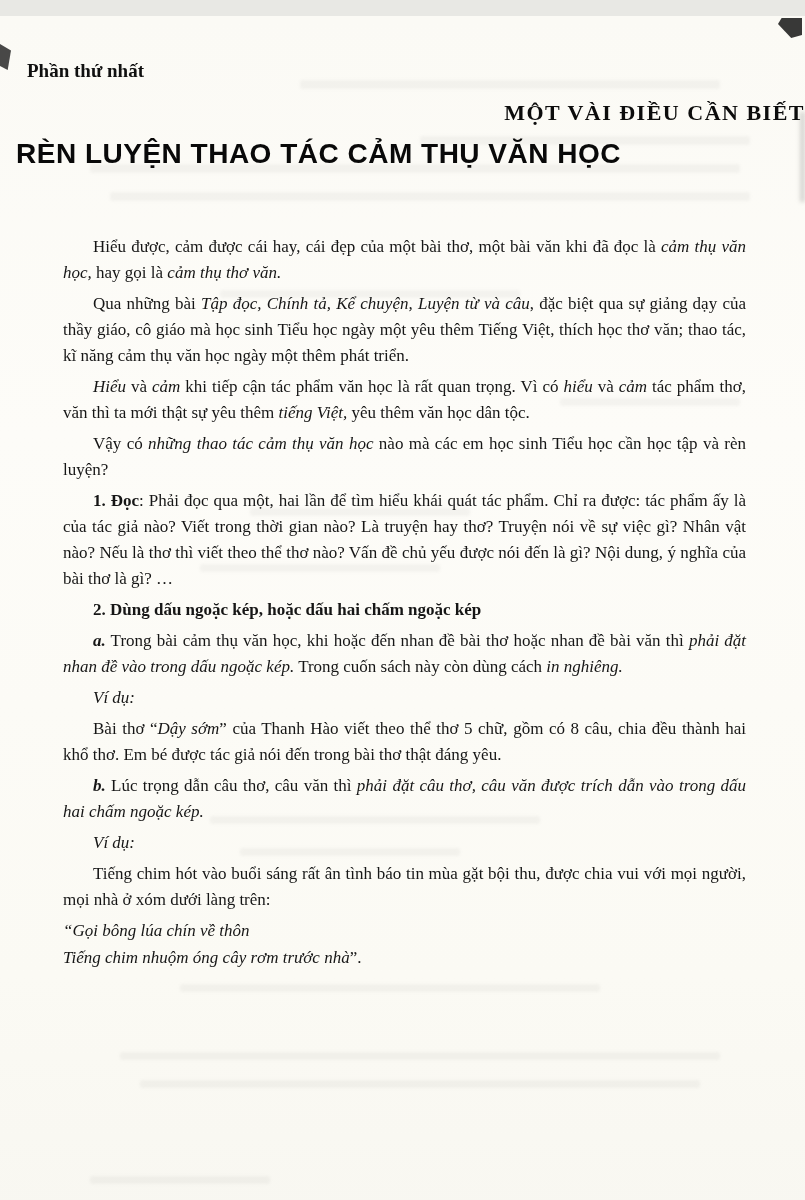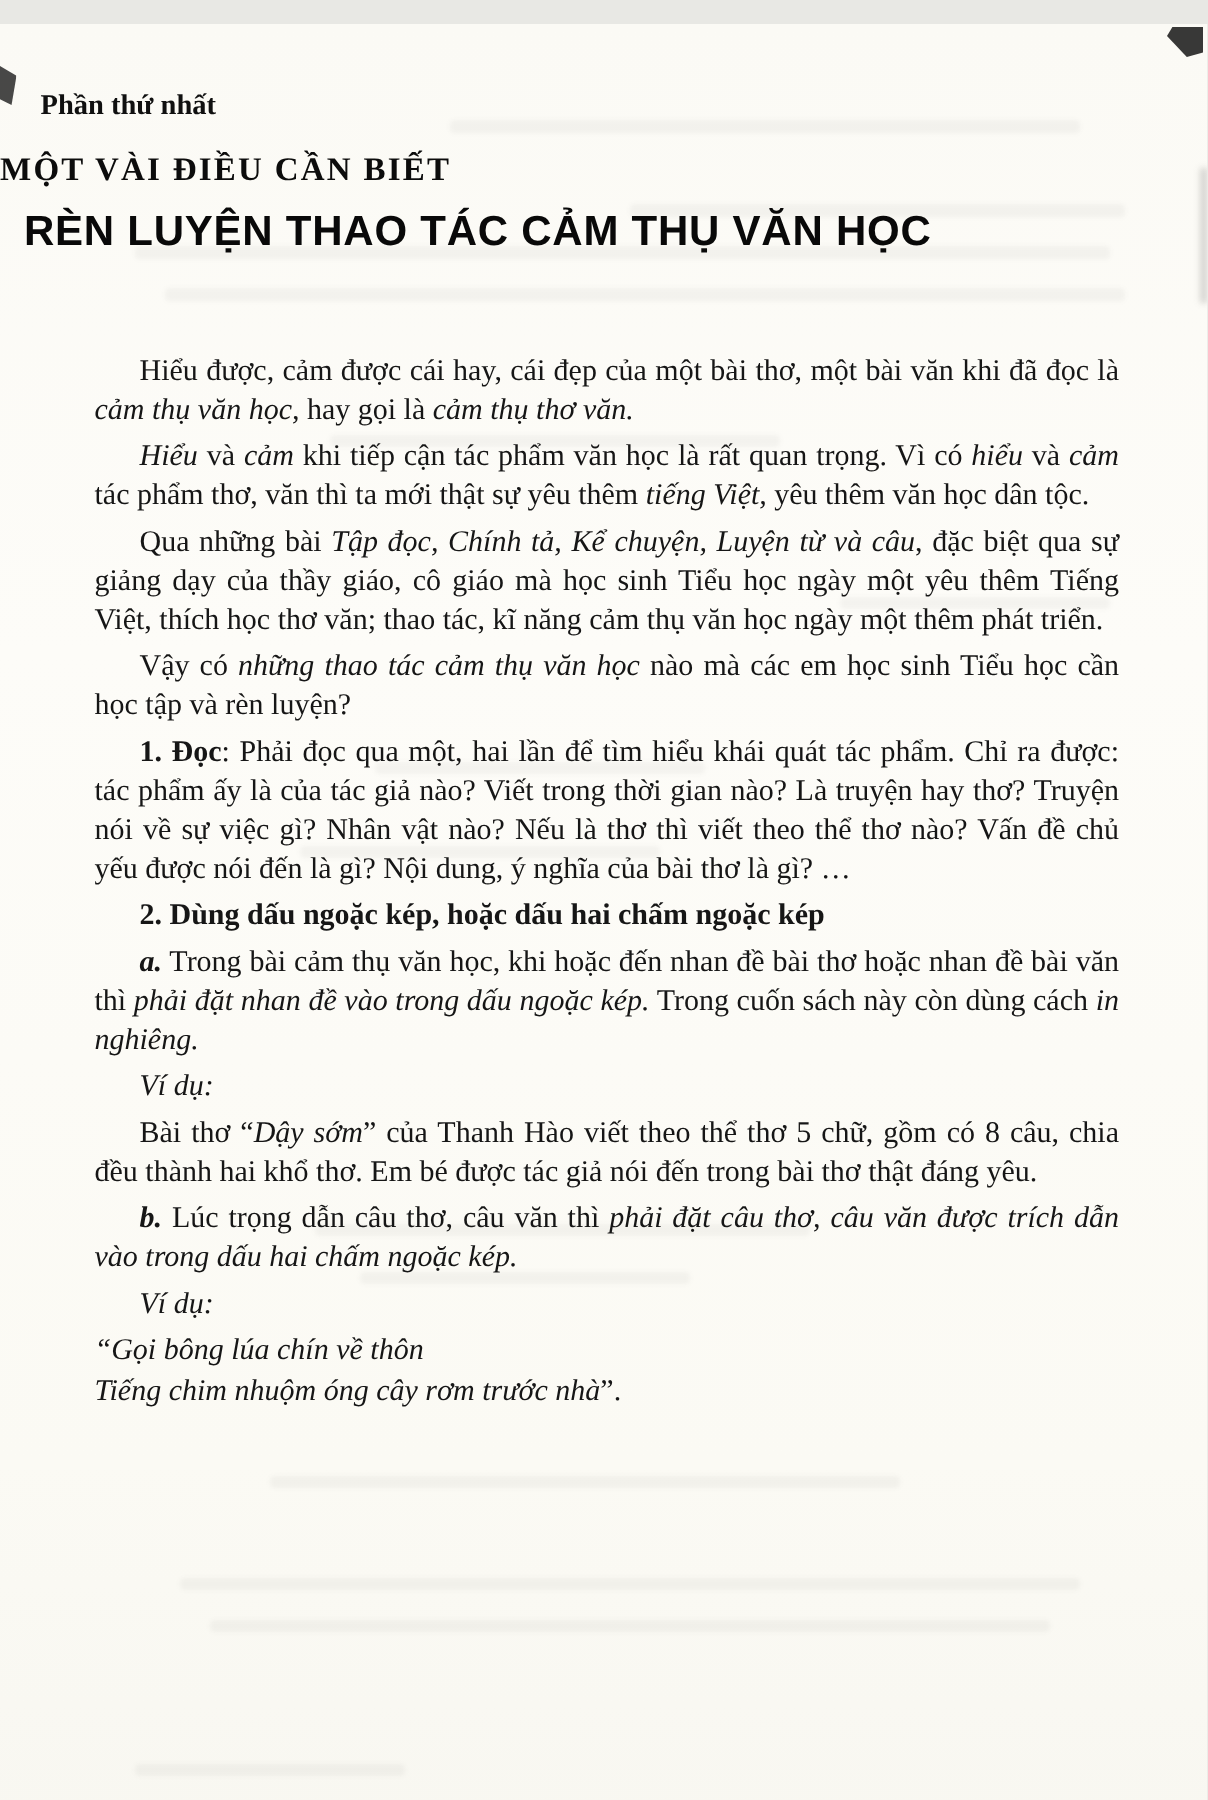--- a/index.html
+++ b/index.html
@@ -34,21 +34,21 @@
 
   .part-label {
     position: absolute;
     top: 44px; left: 27px;
     font-size: 19px; font-weight: bold; color: #101010;
   }
 
   .title1 {
     position: absolute;
     top: 84px; left: 0; width: 100%;
-    text-align: left;
+    text-align: right;
     font-size: 22px; font-weight: bold;
     letter-spacing: 1.5px;
     color: #0c0c0c;
   }
 
   .title2 {
     position: absolute;
     top: 122px; left: 16px; width: 100%;
     text-align: left;
     font-family: "Liberation Sans", sans-serif;
@@ -57,21 +57,21 @@
     color: #090909;
   }
 
   .body-content {
     position: absolute;
     top: 218px; left: 63px; right: 59px;
   }
 
   p.para {
     margin: 0 0 5px 0;
-    font-size: 20px;
+    font-size: 17px;
     line-height: 26px;
     text-align: justify;
     text-indent: 30px;
     color: #161616;
   }
   p.para.center {
     text-indent: 0;
     margin: 1px 30px 0 0;
   }
   .i  { font-style: italic; }
@@ -112,28 +112,29 @@
   <div class="ghost" style="top:1036px; left:120px; width:600px; height:8px;"></div>
   <div class="ghost" style="top:1064px; left:140px; width:560px; height:8px;"></div>
   <div class="ghost" style="top:1160px; left:90px;  width:180px; height:8px;"></div>
 
   <div class="part-label">Phần thứ nhất</div>
   <div class="title1">MỘT VÀI ĐIỀU CẦN BIẾT</div>
   <div class="title2">RÈN LUYỆN THAO TÁC CẢM THỤ VĂN HỌC</div>
 
   <div class="body-content">
       <p class="para body"><span>Hiểu được, cảm được cái hay, cái đẹp của một bài thơ, một bài văn khi đã đọc là </span><span class="i">cảm thụ văn học,</span><span> hay gọi là </span><span class="i">cảm thụ thơ văn.</span></p>
+      <p class="para body"><span>Qua những bài </span><span class="i">Tập đọc, Chính tả, Kể chuyện, Luyện từ và câu</span><span>, đặc biệt qua sự giảng dạy của thầy giáo, cô giáo mà học sinh Tiểu học ngày một yêu thêm Tiếng Việt, thích học thơ văn; thao tác, kĩ năng cảm thụ văn học ngày một thêm phát triển.</span></p>
       <p class="para body"><span class="i">Hiểu</span><span> và </span><span class="i">cảm</span><span> khi tiếp cận tác phẩm văn học là rất quan trọng. Vì có </span><span class="i">hiểu</span><span> và </span><span class="i">cảm</span><span> tác phẩm thơ, văn thì ta mới thật sự yêu thêm </span><span class="i">tiếng Việt,</span><span> yêu thêm văn học dân tộc.</span></p>
-      <p class="para body"><span>Qua những bài </span><span class="i">Tập đọc, Chính tả, Kể chuyện, Luyện từ và câu</span><span>, đặc biệt qua sự giảng dạy của thầy giáo, cô giáo mà học sinh Tiểu học ngày một yêu thêm Tiếng Việt, thích học thơ văn; thao tác, kĩ năng cảm thụ văn học ngày một thêm phát triển.</span></p>
       <p class="para body"><span>Vậy có </span><span class="i">những thao tác cảm thụ văn học</span><span> nào mà các em học sinh Tiểu học cần học tập và rèn luyện?</span></p>
       <p class="para body"><span class="b">1. Đọc</span><span>: Phải đọc qua một, hai lần để tìm hiểu khái quát tác phẩm. Chỉ ra được: tác phẩm ấy là của tác giả nào? Viết trong thời gian nào? Là truyện hay thơ? Truyện nói về sự việc gì? Nhân vật nào? Nếu là thơ thì viết theo thể thơ nào? Vấn đề chủ yếu được nói đến là gì? Nội dung, ý nghĩa của bài thơ là gì? …</span></p>
       <p class="para body"><span class="b">2. Dùng dấu ngoặc kép, hoặc dấu hai chấm ngoặc kép</span></p>
       <p class="para body"><span class="bi">a.</span><span> Trong bài cảm thụ văn học, khi hoặc đến nhan đề bài thơ hoặc nhan đề bài văn thì </span><span class="i">phải đặt nhan đề vào trong dấu ngoặc kép.</span><span> Trong cuốn sách này còn dùng cách </span><span class="i">in nghiêng.</span></p>
       <p class="para body"><span class="i">Ví dụ:</span></p>
       <p class="para body"><span>Bài thơ “</span><span class="i">Dậy sớm</span><span>” của Thanh Hào viết theo thể thơ 5 chữ, gồm có 8 câu, chia đều thành hai khổ thơ. Em bé được tác giả nói đến trong bài thơ thật đáng yêu.</span></p>
       <p class="para body"><span class="bi">b.</span><span> Lúc trọng dẫn câu thơ, câu văn thì </span><span class="i">phải đặt câu thơ, câu văn được trích dẫn vào trong dấu hai chấm ngoặc kép.</span></p>
       <p class="para body"><span class="i">Ví dụ:</span></p>
+      <p class="para body"><span>Tiếng chim hót vào buổi sáng rất ân tình báo tin mùa gặt bội thu, được chia vui với mọi người, mọi nhà ở xóm dưới làng trên:</span></p>
       <p class="para center"><span class="i">“Gọi bông lúa chín về thôn</span></p>
       <p class="para center"><span class="i">Tiếng chim nhuộm óng cây rơm trước nhà</span><span>”.</span></p>
     </div>
 
 
 </div>
 
 </body></html>

